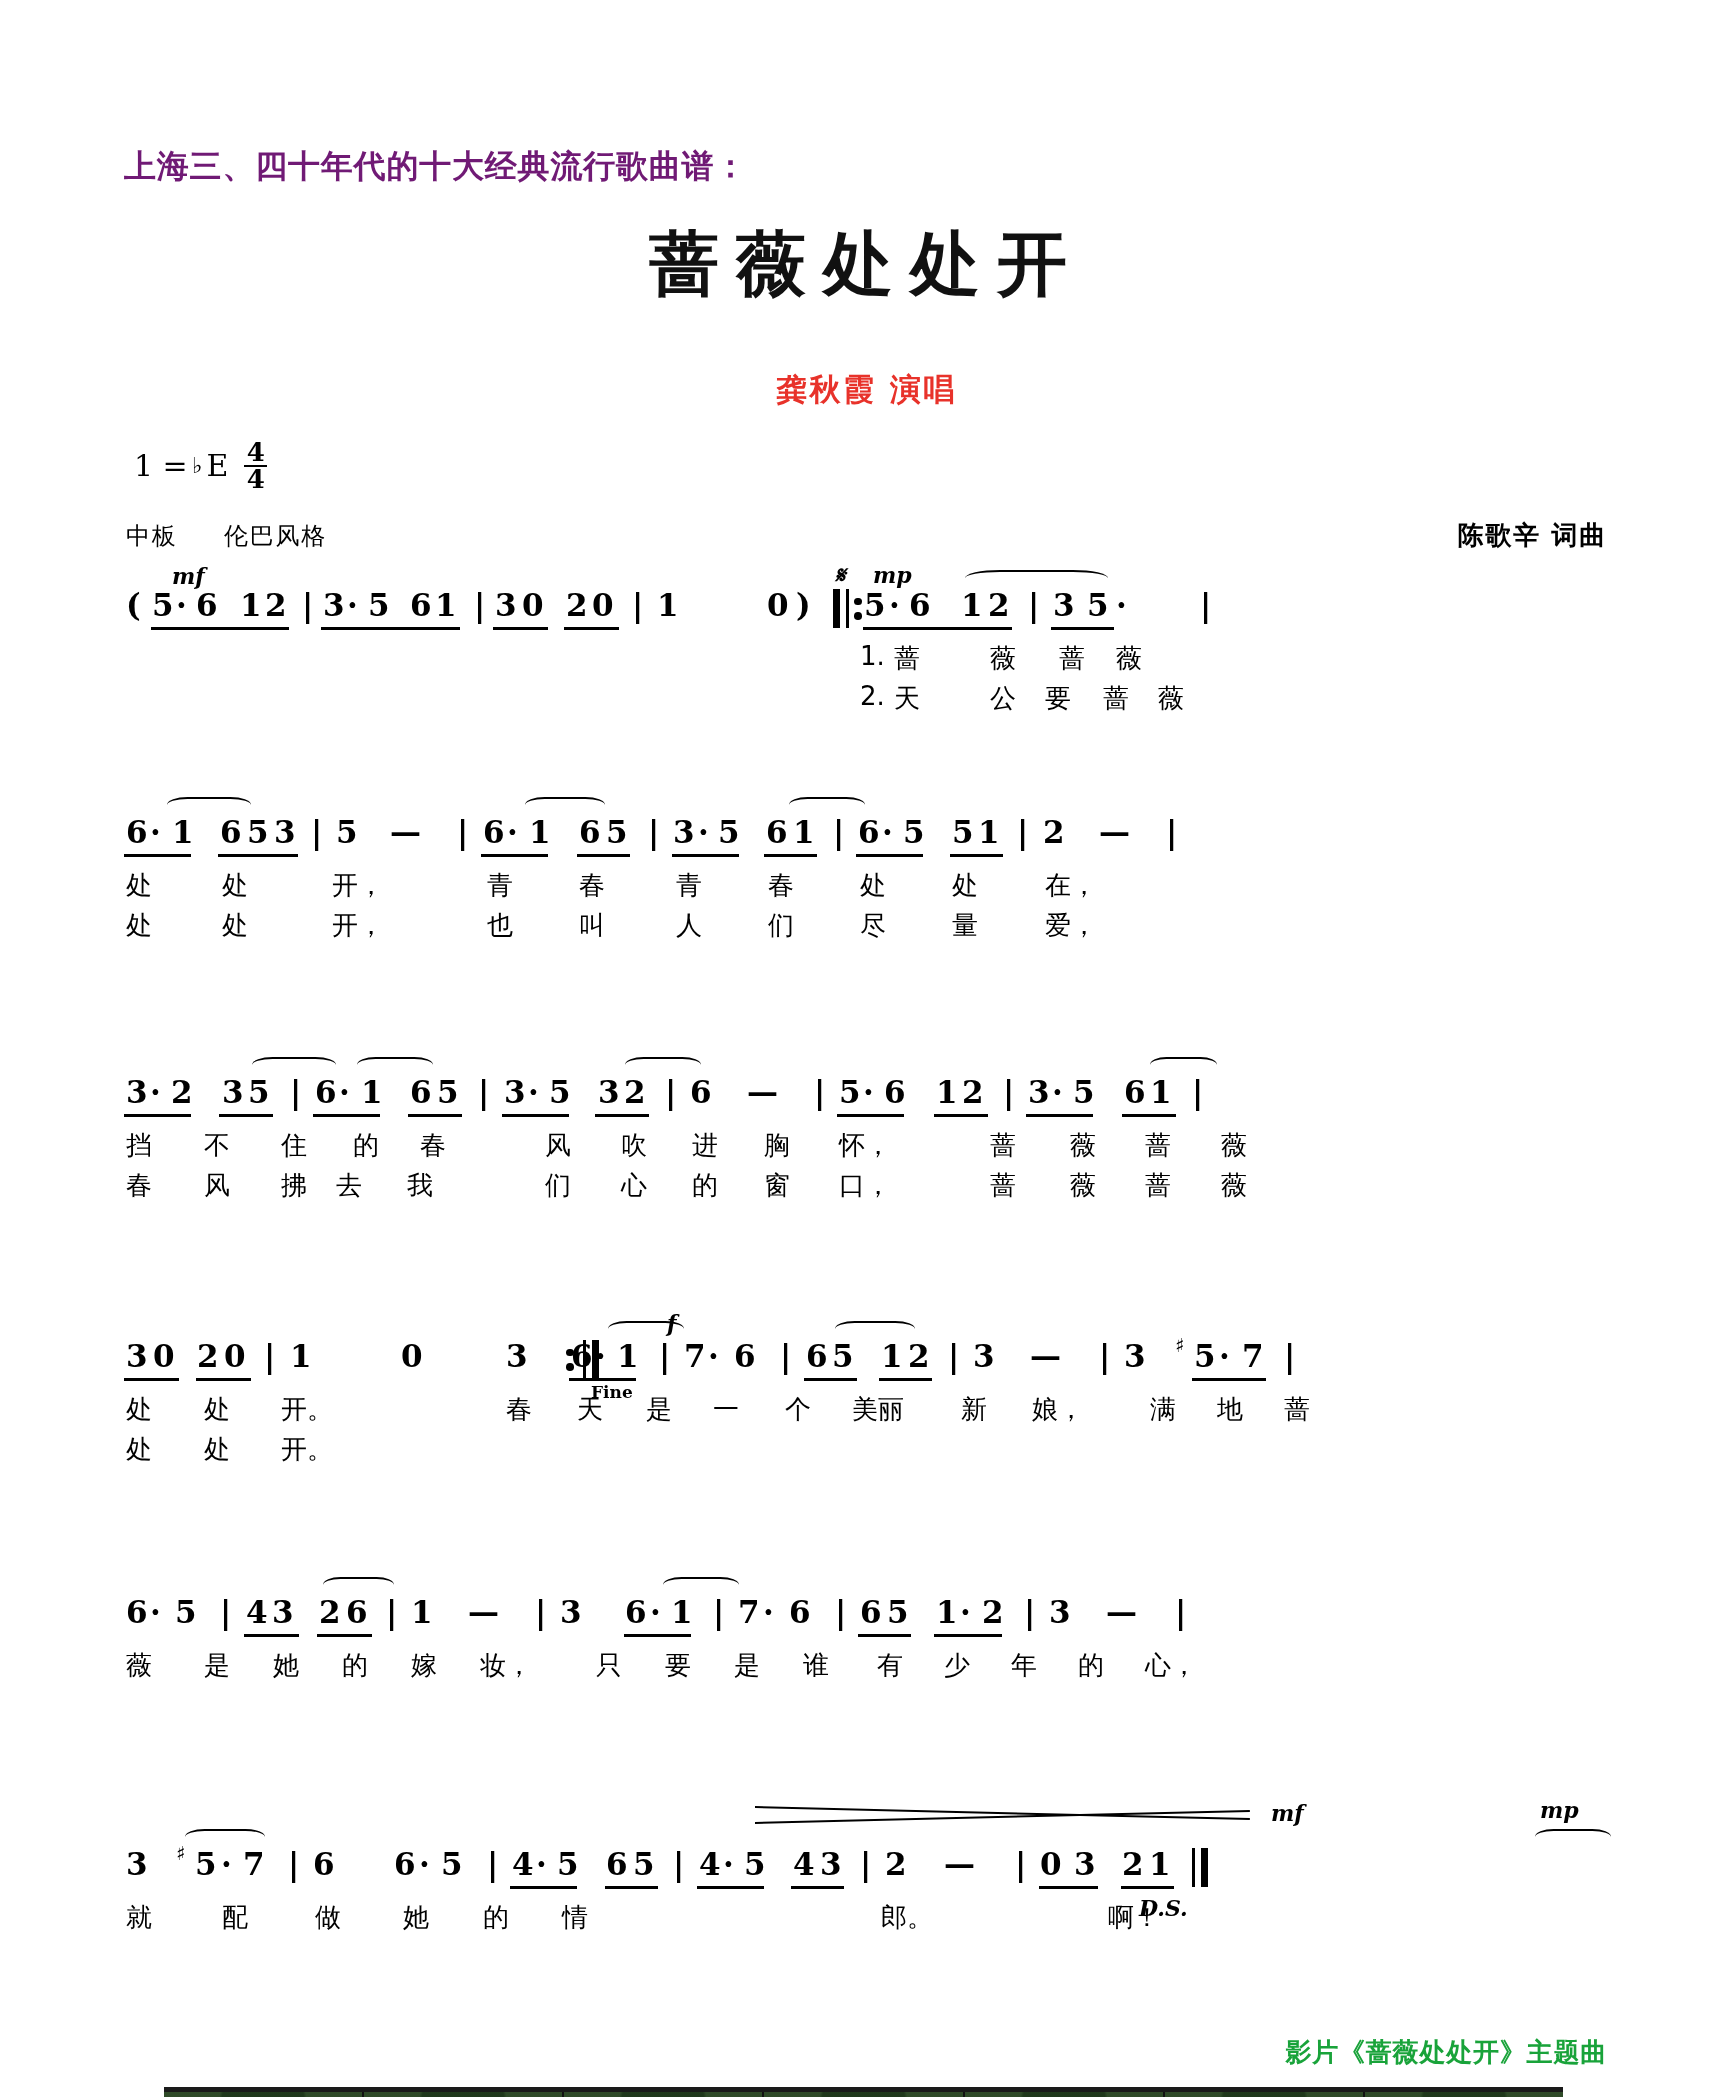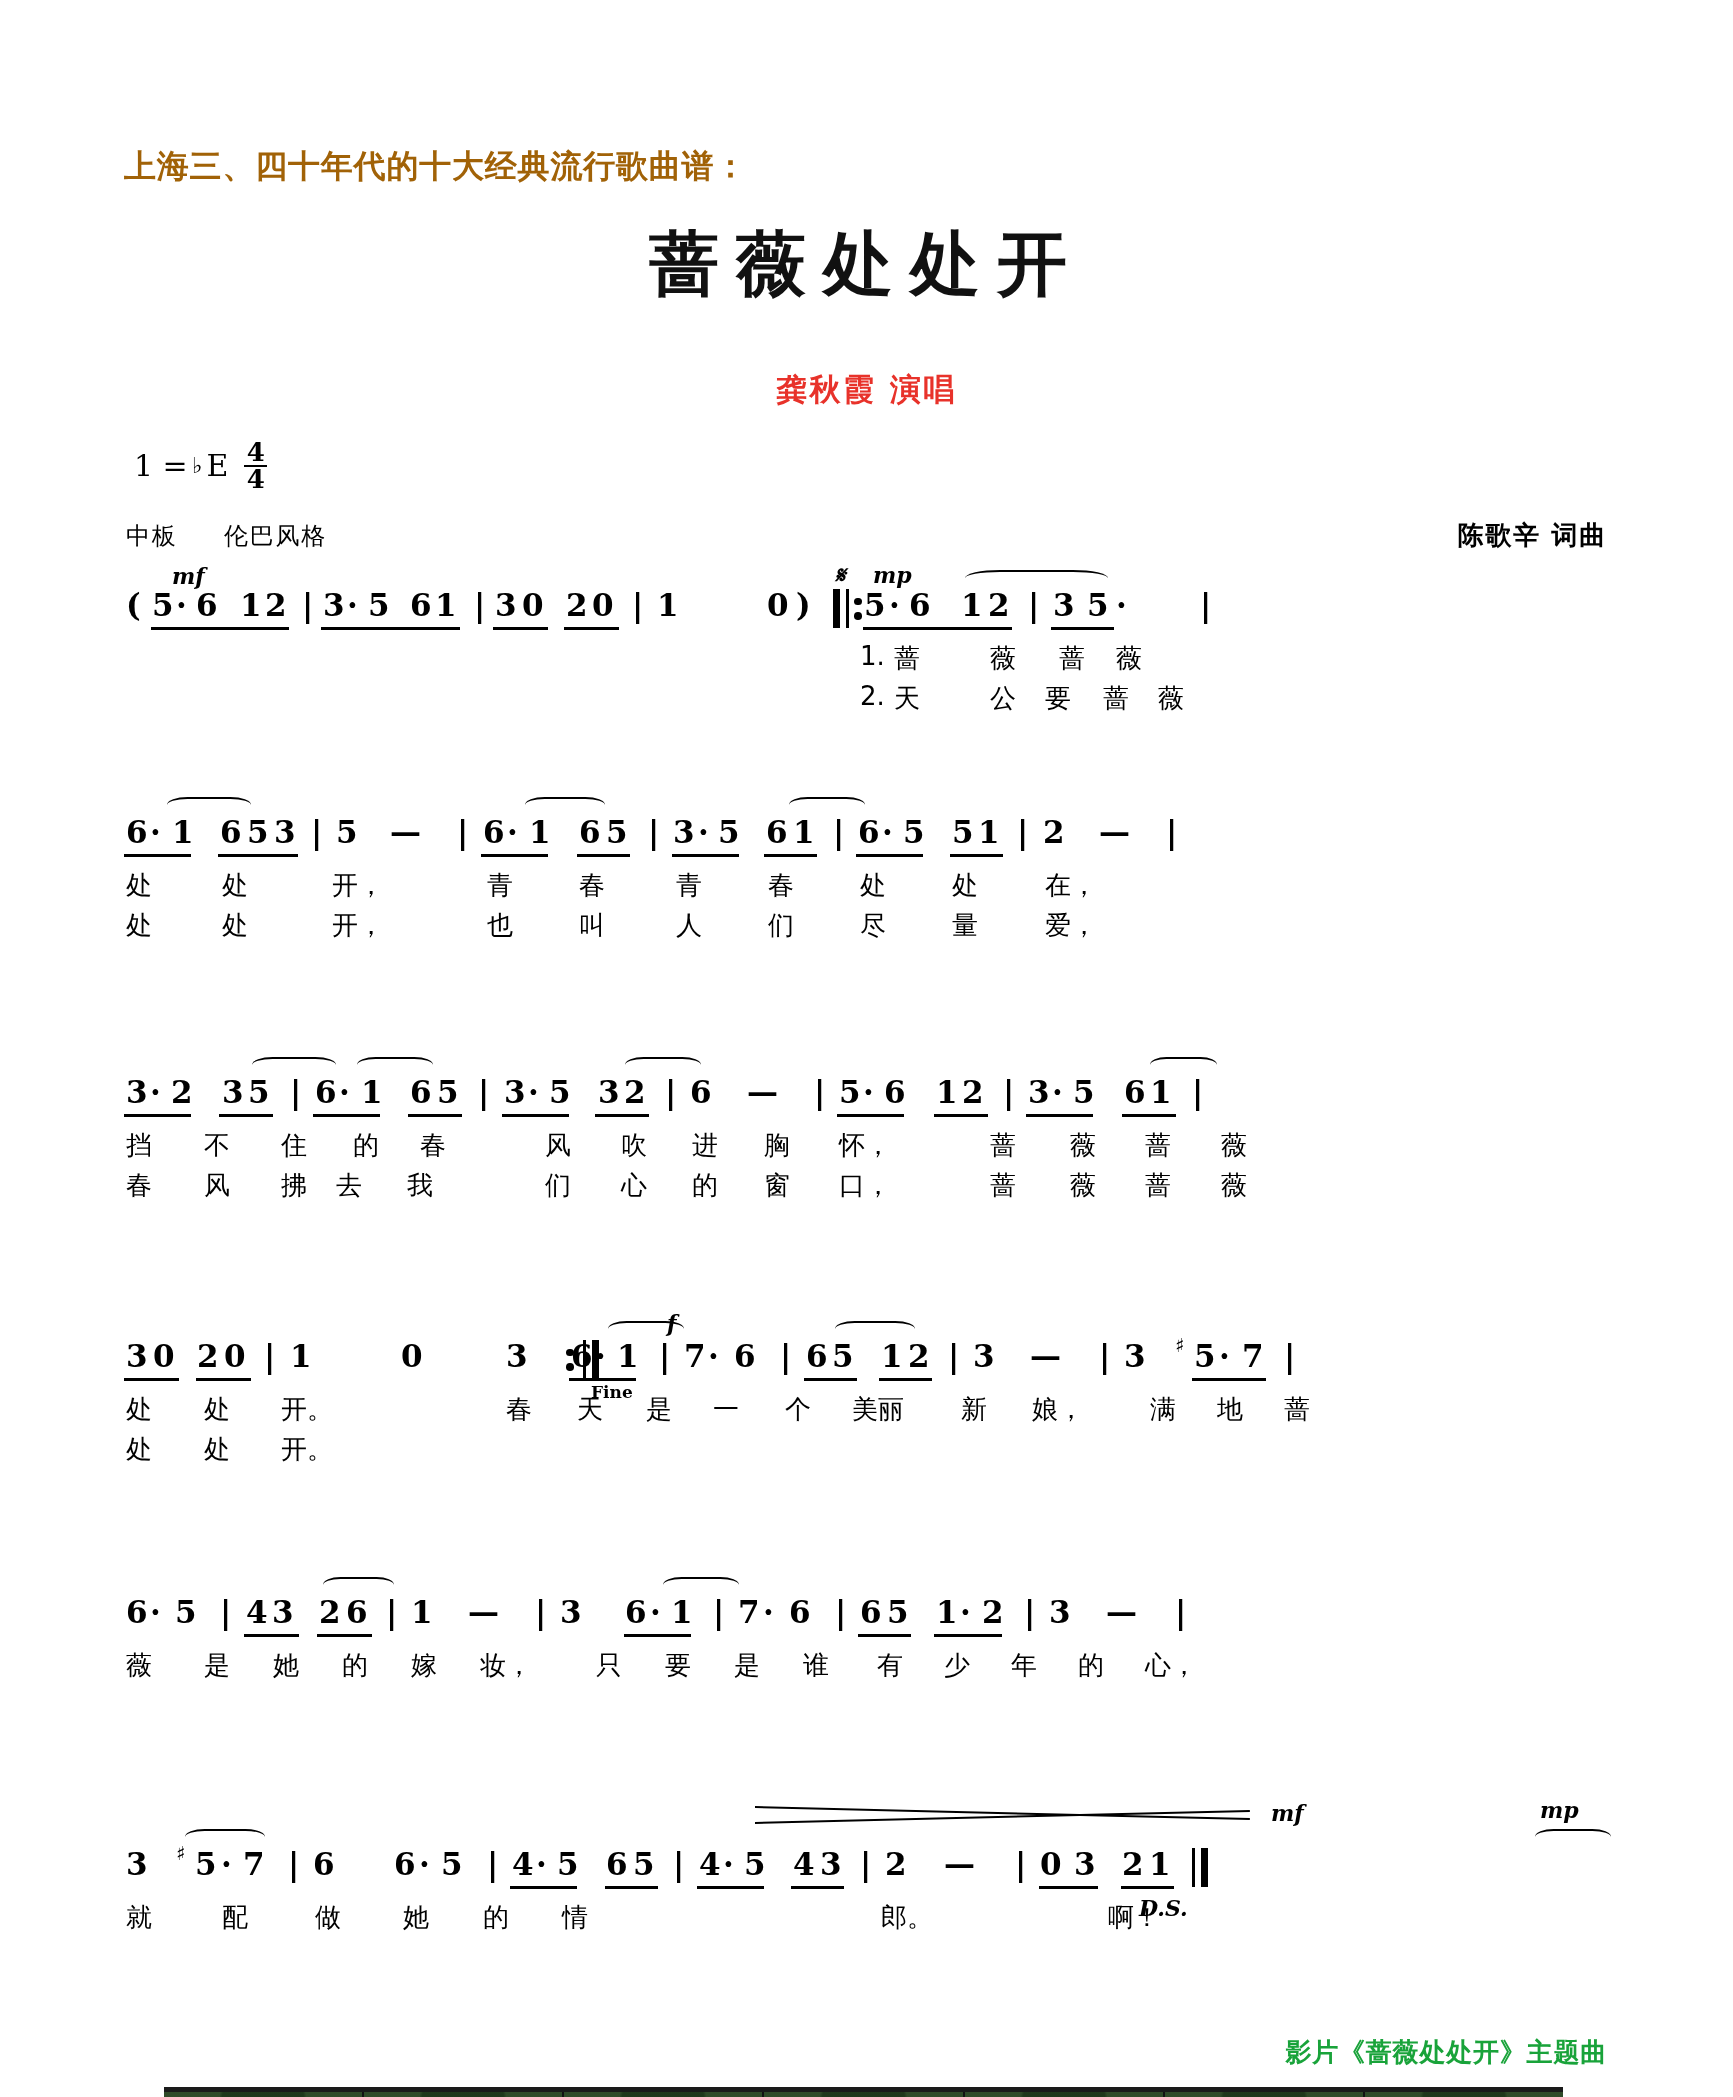--- a/index.html
+++ b/index.html
@@ -19,21 +19,21 @@
     overflow: hidden;
   }
 
   
   .header-line {
     position: absolute;
     left: 124px;
     top: 145px;
     font-size: 32px;
     font-weight: bold;
-    color: #a16207;
+    color: #701a75;
     letter-spacing: 0.8px;
     font-family: Liberation Serif, serif;
   }
   .song-title {
     position: absolute;
     left: 0;
     top: 218px;
     width: 1733px;
     text-align: center;
     font-size: 70px;

